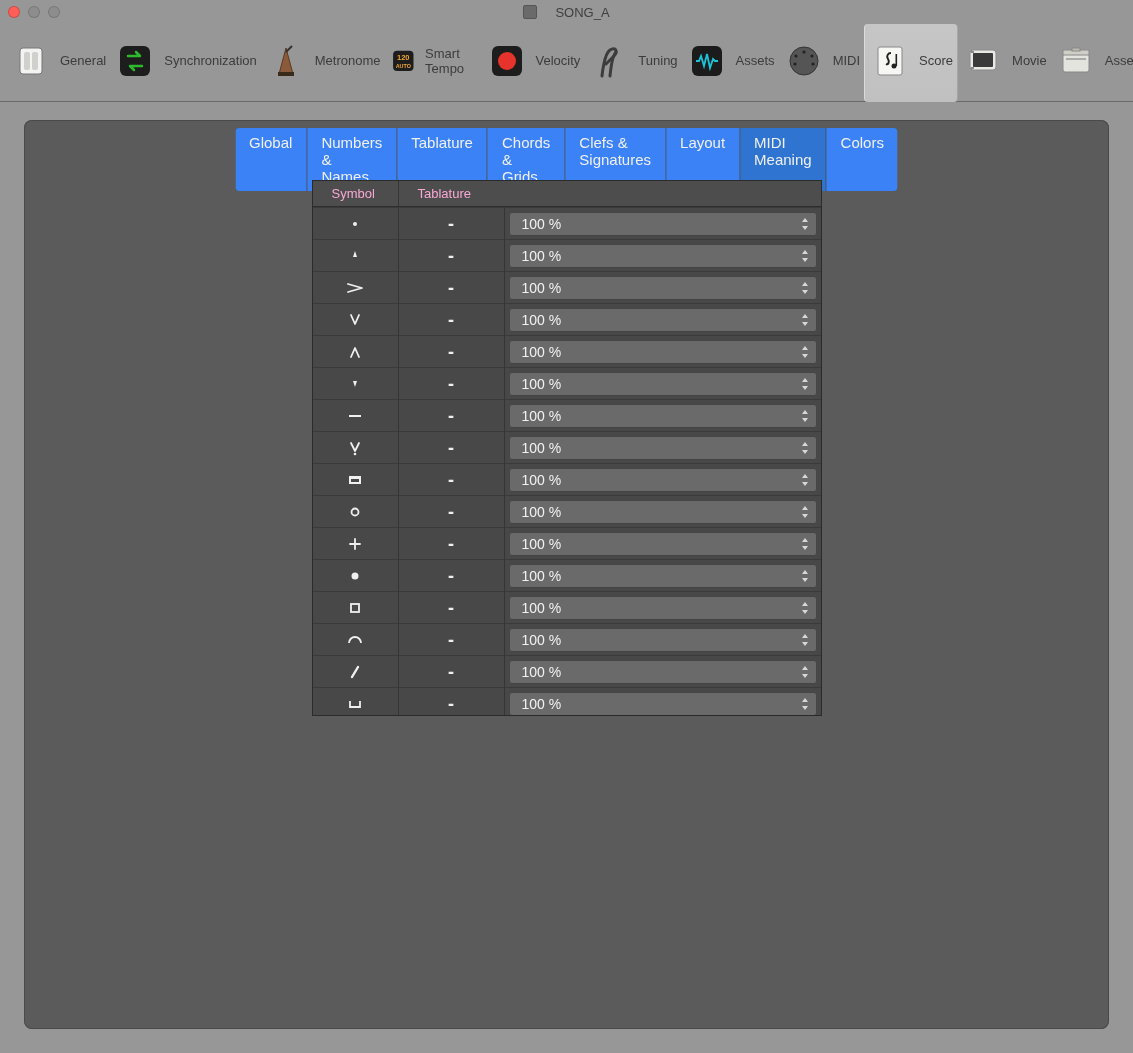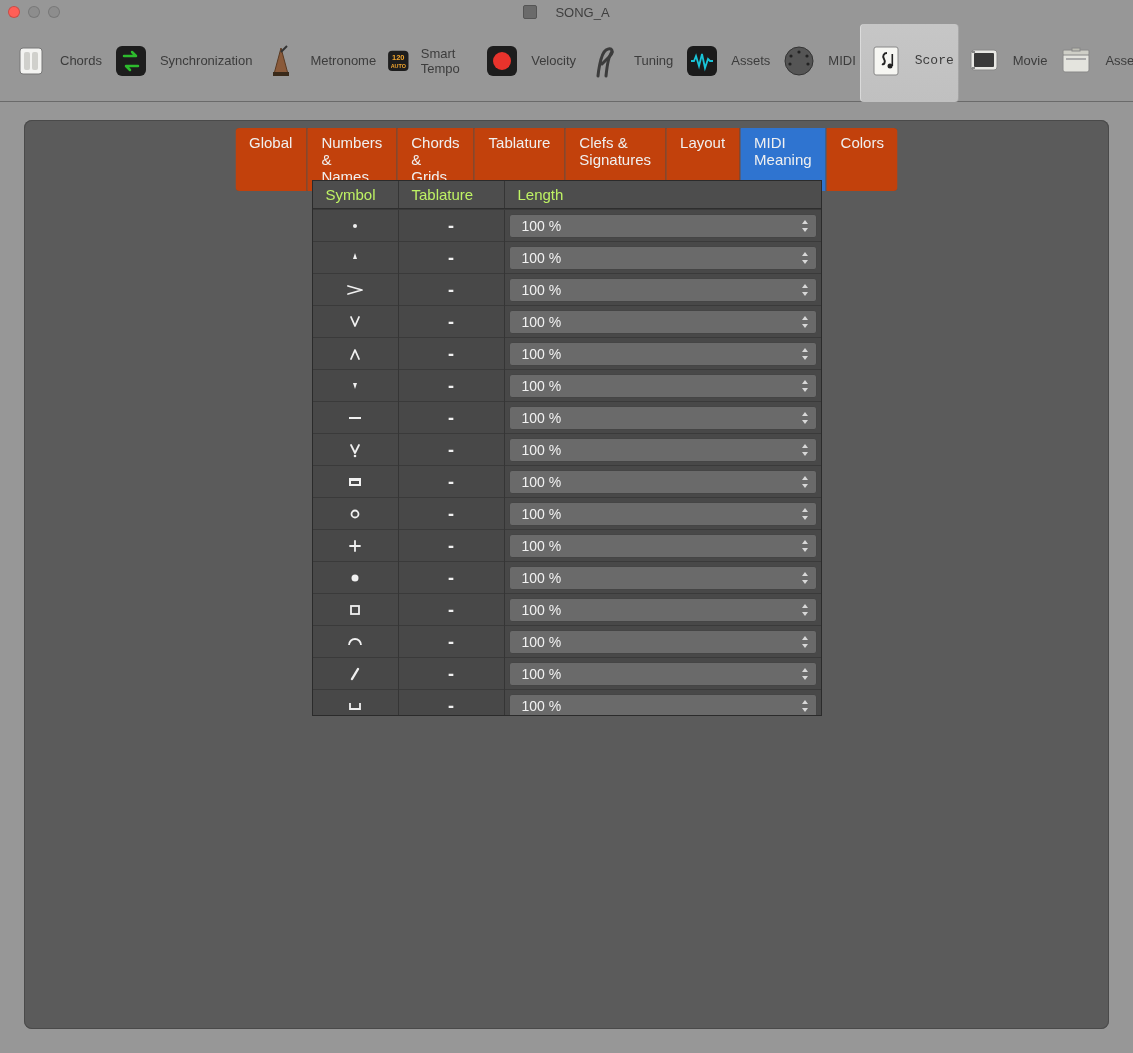--- a/index.html
+++ b/index.html
@@ -58,21 +58,20 @@
     width: 42px; height: 38px; border-radius: 6px;
     display: flex; align-items: center; justify-content: center;
     position: relative;
   }
   .tb-item .lbl { font-size: 13px; color: #3c3c3c; }
   .tb-item.selected {
     background: linear-gradient(#c6c6c6,#c0c0c0);
     border-left: 1px solid rgba(255,255,255,.4);
     border-right: 1px solid rgba(0,0,0,.15);
     border-radius: 4px;
-    font-family: Liberation Mono, monospace;
   }
 
   
   .content-outer {
     position: absolute;
     left: 24px; right: 24px; top: 120px; bottom: 24px;
     background: #5b5b5b;
     border-radius: 8px;
     box-shadow: inset 0 0 0 1px #4a4a4a;
   }
@@ -81,21 +80,21 @@
     display: flex;
     background: #6a6a6a;
     border-radius: 4px;
     overflow: hidden;
     box-shadow: inset 0 0 0 1px #4b4b4b;
   }
   .sub-tab {
     padding: 6px 14px;
     font-size: 15px;
     color: #f0f0f0;
-    background: #c2410c;
+    background: #3b82f6;
     border-right: 1px solid #4b4b4b;
     cursor: default;
   }
   .sub-tab:last-child { border-right: none; }
   .sub-tab.active { background: #2f74d0; }
 
   .table-wrap {
     position: absolute;
     top: 60px; left: 50%; transform: translateX(-50%);
     width: 510px;
@@ -104,23 +103,23 @@
     max-height: 536px;
     overflow: hidden;
   }
   .thead {
     display: grid;
     grid-template-columns: 86px 106px 1fr;
     background: #4d4d4d;
     border-bottom: 1px solid #2e2e2e;
   }
   .th {
-    padding: 5px 13px;
-    font-size: 15px;
-    color: #bef264;
+    padding: 5px 19px;
+    font-size: 13px;
+    color: #f9a8d4;
     border-right: 1px solid #353535;
   }
   .th:last-child { border-right: none; }
   .trow {
     display: grid;
     grid-template-columns: 86px 106px 1fr;
     border-top: 1px solid #3a3a3a;
     height: 32px;
     align-items: center;
   }
@@ -176,21 +175,21 @@
 
   <div class="toolbar" id="toolbar">
       <div class="tb-item">
     <div class="iconbox">
           <svg xmlns="http://www.w3.org/2000/svg" viewBox="0 0 42 38">
             <rect x="10" y="6" width="22" height="26" rx="3" fill="#f3f3f1" stroke="#777"></rect>
             <rect x="14" y="10" width="6" height="18" rx="2" fill="#d0d0cc"></rect>
             <rect x="22" y="10" width="6" height="18" rx="2" fill="#d0d0cc"></rect>
           </svg>
         </div>
-    <div class="lbl">Chords</div>
+    <div class="lbl">General</div>
       </div>
       <div class="tb-item">
     <div class="iconbox">
           <svg xmlns="http://www.w3.org/2000/svg" viewBox="0 0 42 38">
             <rect x="6" y="4" width="30" height="30" rx="6" fill="#1d1d1d"></rect>
             <path d="M14 14 L26 14 L22 10 M28 24 L16 24 L20 28" stroke="#2dbb2d" stroke-width="2.5" fill="none" stroke-linecap="round" stroke-linejoin="round"></path>
           </svg>
         </div>
     <div class="lbl">Synchronization</div>
       </div>
@@ -286,33 +285,32 @@
           </svg>
         </div>
     <div class="lbl">Assets</div>
       </div>
     </div>
 
   <div class="content-outer">
     <div class="sub-tabs" id="subtabs">
         <div class="sub-tab">Global</div>
         <div class="sub-tab">Numbers &amp; Names</div>
+        <div class="sub-tab">Tablature</div>
         <div class="sub-tab">Chords &amp; Grids</div>
-        <div class="sub-tab">Tablature</div>
         <div class="sub-tab">Clefs &amp; Signatures</div>
         <div class="sub-tab">Layout</div>
         <div class="sub-tab active">MIDI Meaning</div>
         <div class="sub-tab">Colors</div>
       </div>
 
     <div class="table-wrap">
       <div class="thead">
         <div class="th">Symbol</div>
         <div class="th">Tablature</div>
-        <div class="th">Length</div>
       </div>
       <div id="tbody">
           <div class="trow">
     <div class="cell-sym sym">
               <svg xmlns="http://www.w3.org/2000/svg" viewBox="0 0 24 18">
                 <circle cx="12" cy="9" r="2" fill="#f0f0f0"></circle>
               </svg>
             </div>
     <div class="cell-vel">-</div>
     <div class="cell-len">

